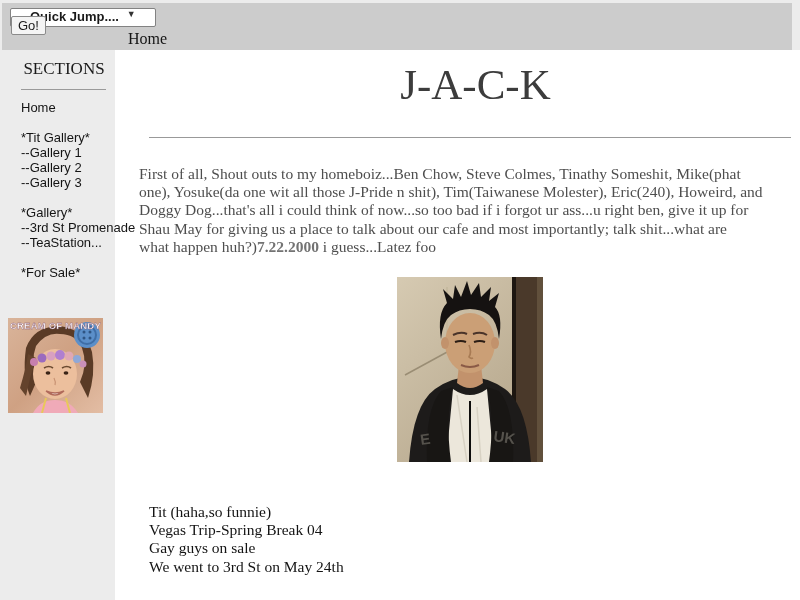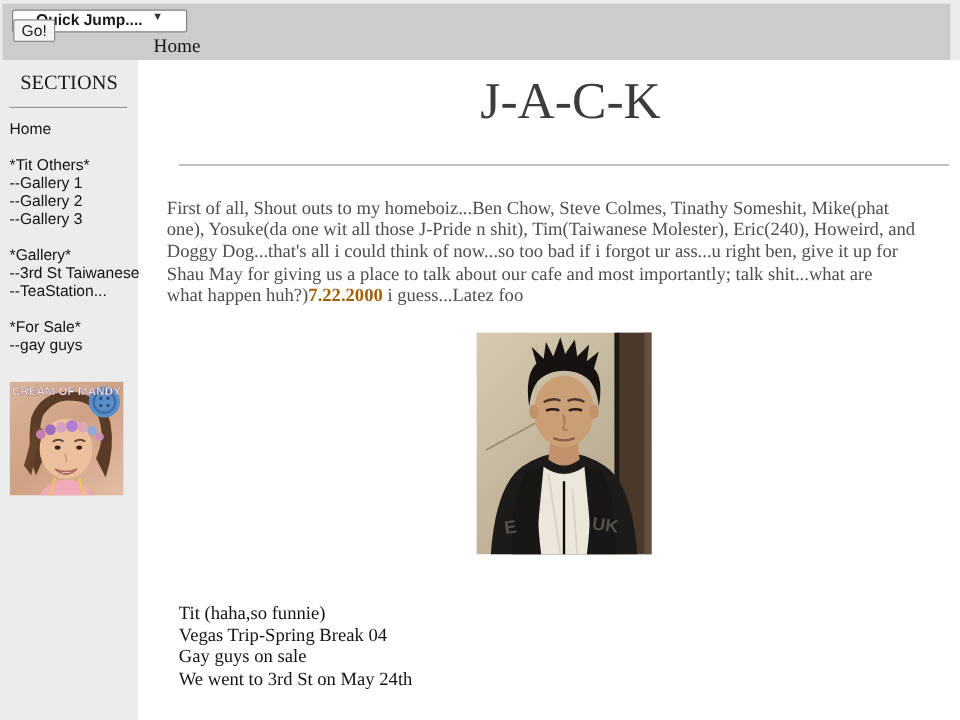--- a/index.html
+++ b/index.html
@@ -30,20 +30,21 @@
   }
   .home-label {
     position: absolute; left: 126px; top: 27px;
     font-family: "Liberation Serif", serif; font-size: 16px; color: #141414;
   }
 
   
   .sidebar {
     position: absolute; left: 0; top: 50px; width: 115px; height: 550px;
     background: #ececec;
+    padding-left: 13px;
   }
   .sidebar-heading {
     margin-top: 9px; text-align: center;
     font-family: "Liberation Serif", serif; font-size: 17px; color: #1a1a1a;
   }
   .sidebar-rule {
     border: none; border-top: 1px solid #9a9a9a;
     margin: 10px 9px 0 8px;
   }
   .sidebar-nav { margin-top: 10px; padding-left: 8px; }
@@ -67,21 +68,21 @@
   }
   .main-rule {
     border: none; border-top: 1px solid #999999;
     margin: 31px 9px 0 10px;
   }
   .intro {
     margin-top: 27px; text-align: left;
     font-family: "Liberation Serif", serif; font-size: 15.5px; line-height: 18.2px;
     color: #4e4e4e;
   }
-  .intro b { color: #a16207; }
+  .intro b { color: #737373; }
   .portrait-wrap { margin-top: 21px; text-align: center; }
   .portrait { width: 146px; height: 185px; display: inline-block; vertical-align: top; }
   .bottom-list {
     margin-top: 41px; padding-left: 10px;
     font-family: "Liberation Serif", serif; font-size: 15.5px; line-height: 18.2px;
     color: #141414;
   }
 </style>
 </head>
 <body>
@@ -97,31 +98,30 @@
   </div>
 </div>
 
 <div class="sidebar">
   <div class="sidebar-heading">SECTIONS</div>
   <hr class="sidebar-rule">
   <div class="sidebar-nav">
 
   <div class="nav-row">Home</div>
       <div class="nav-row blank">&nbsp;</div>
-      <div class="nav-row">*Tit Others*</div>
+      <div class="nav-row">*Tit Gallery*</div>
       <div class="nav-row">--Gallery 1</div>
       <div class="nav-row">--Gallery 2</div>
       <div class="nav-row">--Gallery 3</div>
       <div class="nav-row blank">&nbsp;</div>
       <div class="nav-row">*Gallery*</div>
-      <div class="nav-row">--3rd St Taiwanese</div>
+      <div class="nav-row">--3rd St Promenade</div>
       <div class="nav-row">--TeaStation...</div>
       <div class="nav-row blank">&nbsp;</div>
       <div class="nav-row">*For Sale*</div>
-      <div class="nav-row">--gay guys</div>
     </div>
 
   <svg class="mandy" viewBox="0 0 95 95">
     <defs>
       <linearGradient id="mbg" x1="0" y1="0" x2="1" y2="1">
         <stop offset="0" stop-color="#d9b49a"></stop>
         <stop offset="0.5" stop-color="#cfa183"></stop>
         <stop offset="1" stop-color="#e3bda4"></stop>
       </linearGradient>
     </defs>

